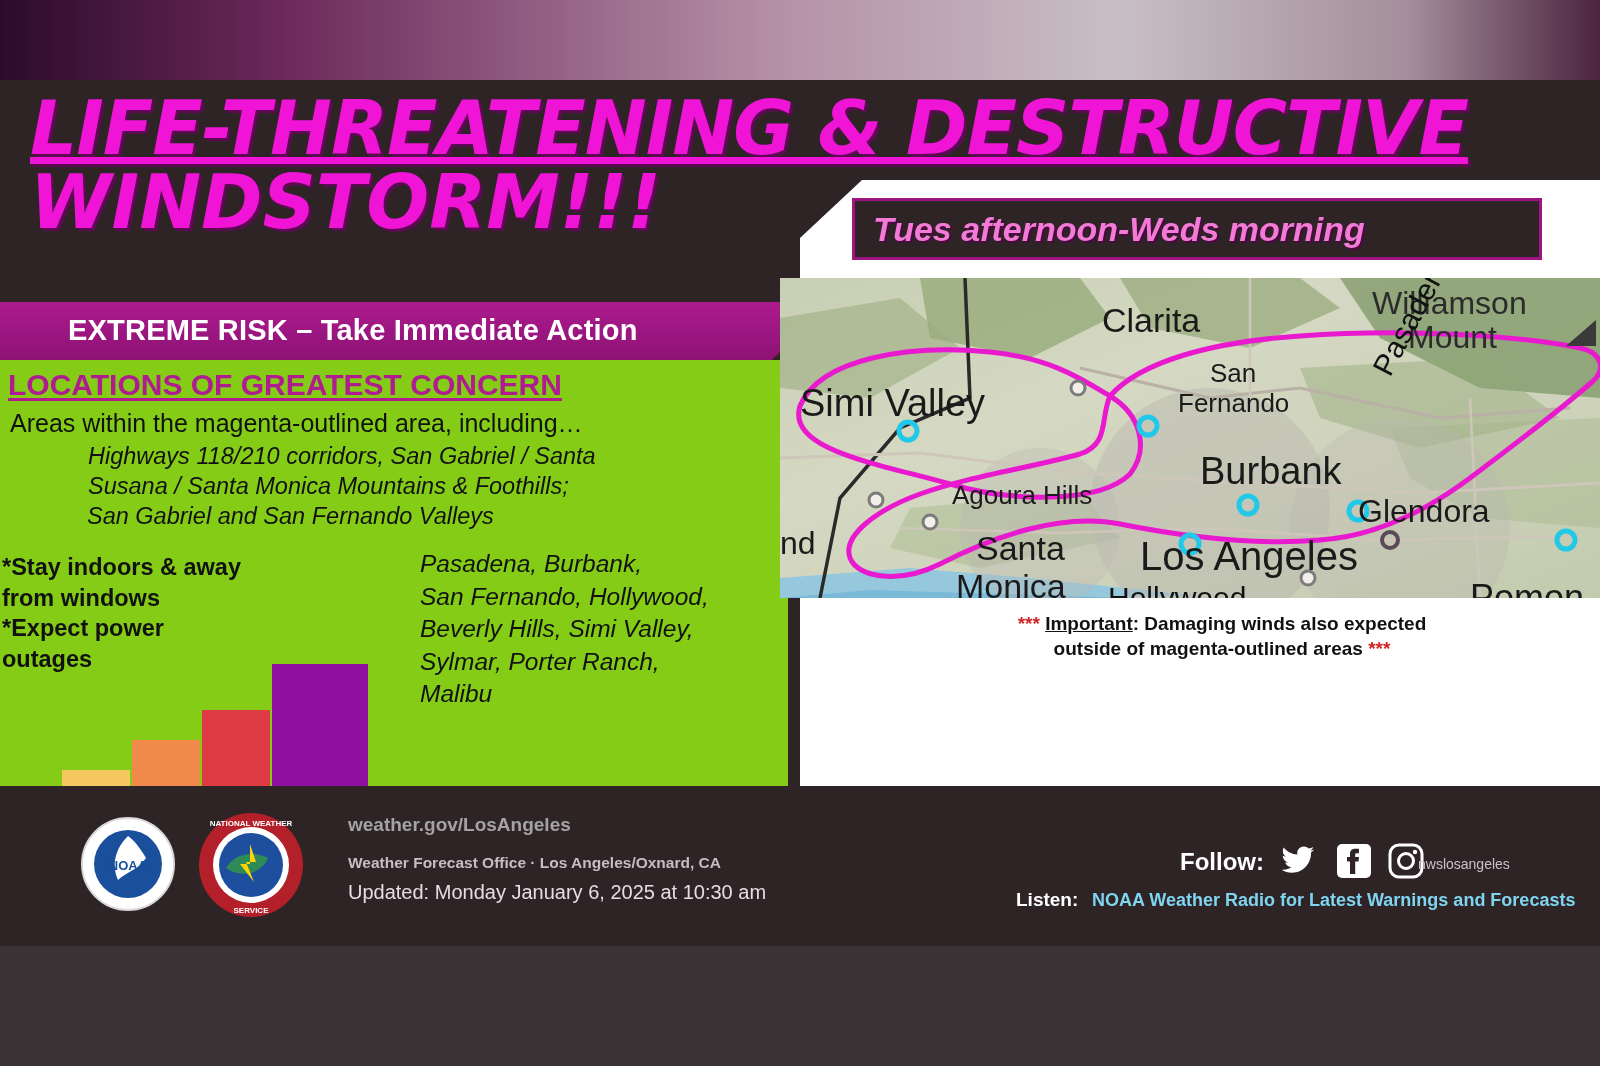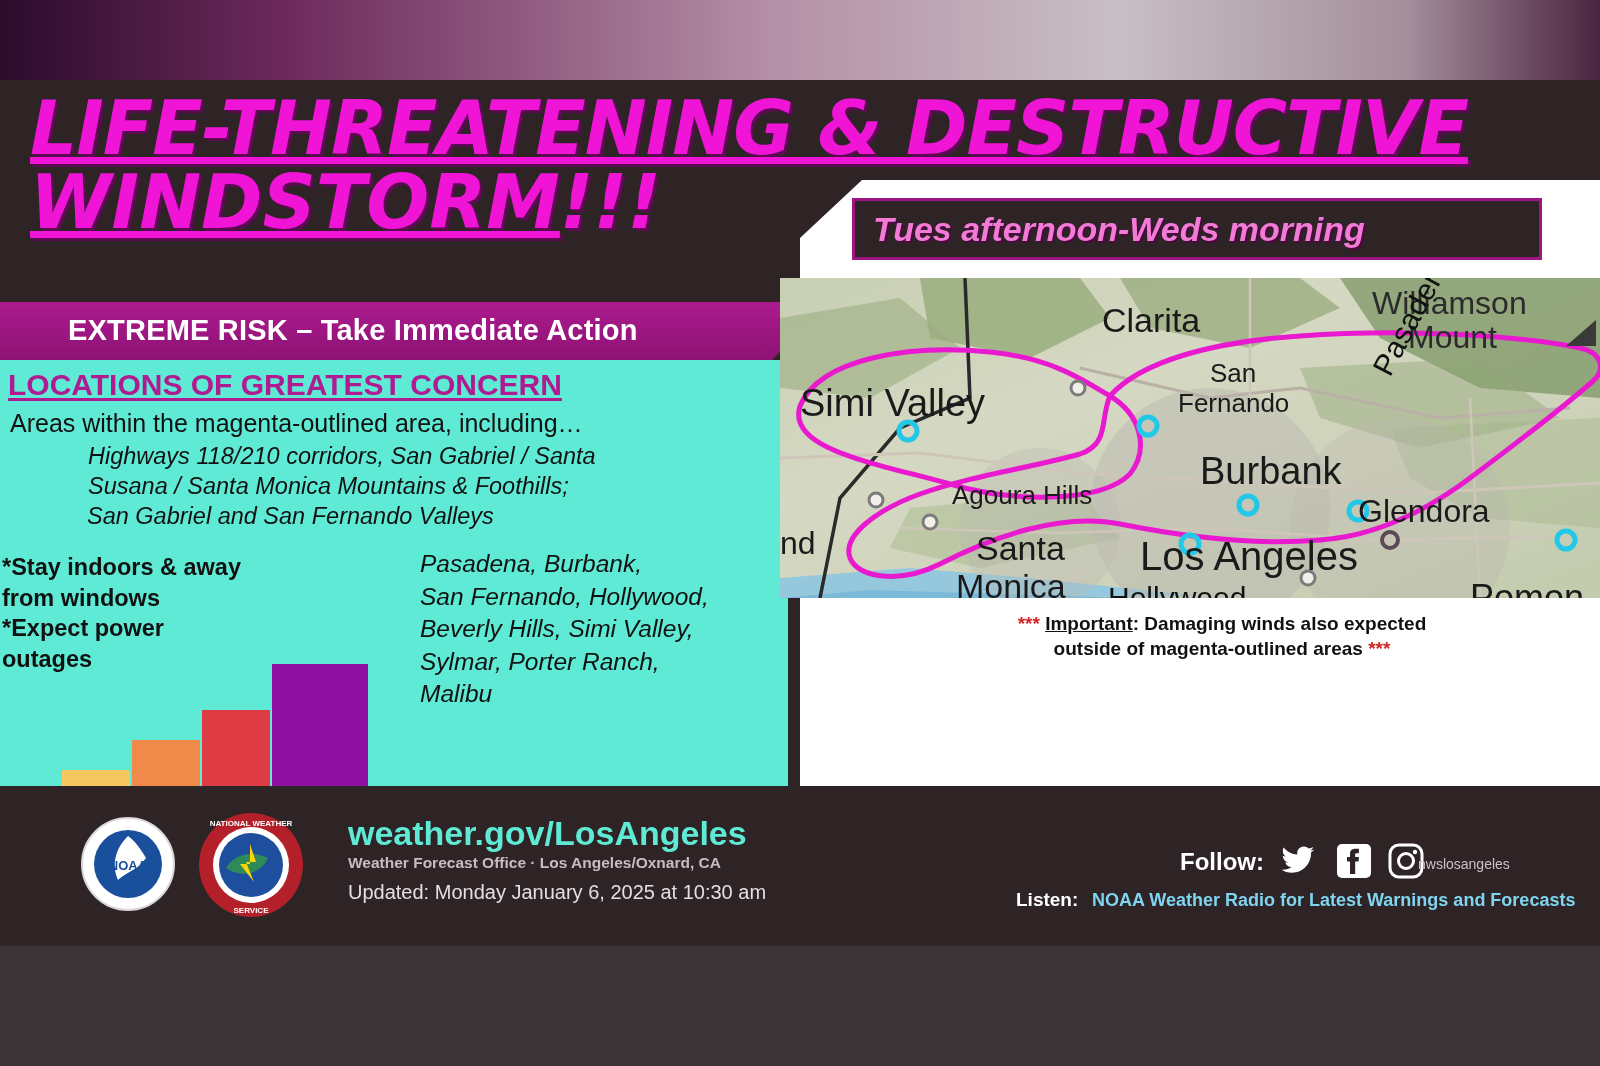--- a/index.html
+++ b/index.html
@@ -65,21 +65,21 @@
   }
   .headline-line2 {
     font-family: "DejaVu Sans", sans-serif;
     font-weight: bold;
     font-style: italic;
     font-size: 74px;
     line-height: 1.0;
     color: #f014d6;
     text-shadow: 3px 3px 0 #5c0a52;
   }
-  .hl-u { text-decoration: underline; text-underline-offset: 3px;}
+  .hl-u { text-underline-offset: 3px;}
 
   
   .risk-band {
     position: absolute;
     left: 0;
     top: 222px;
     width: 830px;
     height: 58px;
     background: #a31b87;
     background: linear-gradient(180deg,#ac1b8f 0%, #8d1273 100%);
@@ -96,21 +96,21 @@
     white-space: nowrap;
   }
 
   
   .left-panel {
     position: absolute;
     left: 0;
     top: 280px;
     width: 788px;
     height: 460px;
-    background: #5eead4;
+    background: #84cc16;
   }
   .loc-title {
     position: absolute;
     left: 8px; top: 8px;
     font-size: 30px;
     font-weight: bold;
     color: #b01b91;
     text-decoration: underline;
     text-underline-offset: 3px;
     white-space: nowrap;
@@ -241,23 +241,23 @@
     position: absolute;
     left: 0;
     bottom: 0;
     width: 1600px;
     height: 160px;
     background: #2e2426;
   }
   .footer-url {
     position: absolute;
     left: 348px; top: 28px;
-    font-size: 34px;
-    font-weight: bold;
-    color: #5eead4;
+    font-size: 19px;
+    font-weight: bold;
+    color: #a3a3a3;
     white-space: nowrap;
   }
   .footer-office {
     position: absolute;
     left: 348px; top: 68px;
     font-size: 15.5px;
     font-weight: bold;
     color: #c8bcc2;
     white-space: nowrap;
   }

